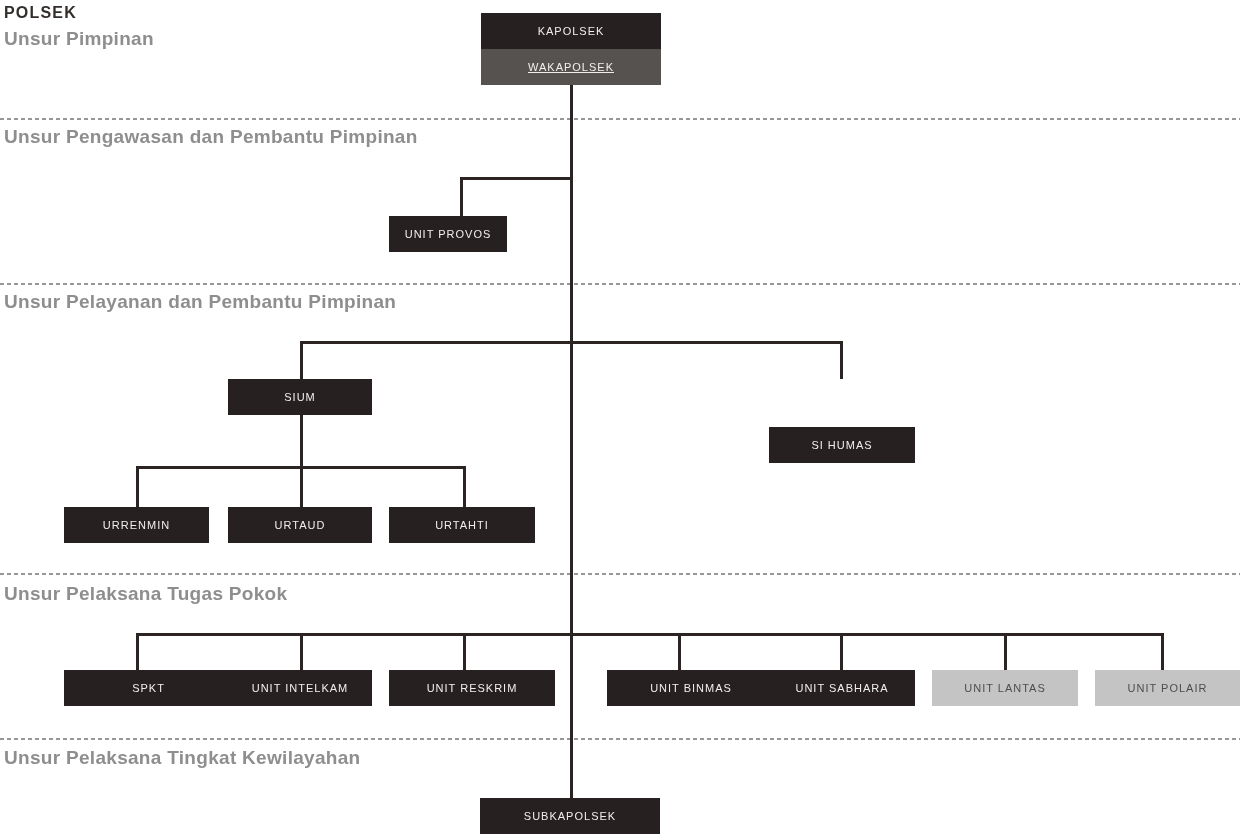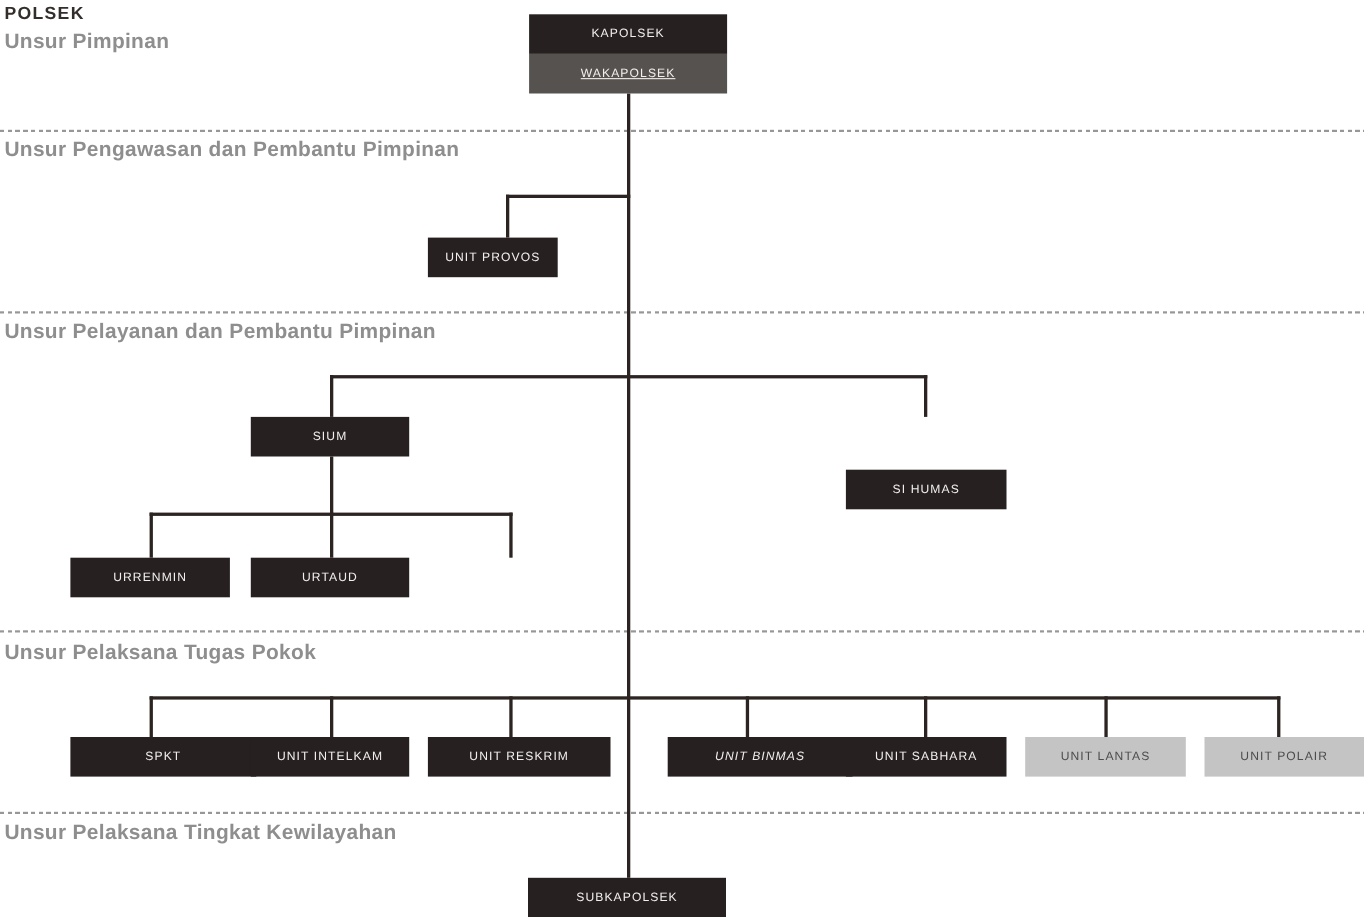--- a/index.html
+++ b/index.html
@@ -115,24 +115,25 @@
   <div class="node" style="left:481px;top:13px;width:180px;">KAPOLSEK</div>
   <div class="node gray" style="left:481px;top:49px;width:180px;text-decoration:underline;">WAKAPOLSEK</div>
 
   <div class="node" style="left:389px;top:216px;width:118px;">UNIT PROVOS</div>
 
   <div class="node" style="left:228px;top:379px;width:144px;">SIUM</div>
   <div class="node" style="left:769px;top:379px;width:146px;margin-top:48px;">SI HUMAS</div>
 
   <div class="node" style="left:64px;top:507px;width:145px;">URRENMIN</div>
   <div class="node" style="left:228px;top:507px;width:144px;">URTAUD</div>
+  <div class="node" style="left:389px;top:507px;width:146px;">URTAHTI</div>
 
   <div class="node" style="left:64px;top:670px;width:169px;">SPKT</div>
   <div class="node" style="left:228px;top:670px;width:144px;">UNIT INTELKAM</div>
   <div class="node" style="left:389px;top:670px;width:166px;">UNIT RESKRIM</div>
-  <div class="node" style="left:607px;top:670px;width:168px;font-style:italic;">UNIT BINMAS</div>
+  <div class="node" style="left:607px;top:670px;width:168px;">UNIT BINMAS</div>
   <div class="node" style="left:769px;top:670px;width:146px;">UNIT SABHARA</div>
   <div class="node light" style="left:932px;top:670px;width:146px;">UNIT LANTAS</div>
   <div class="node light" style="left:1095px;top:670px;width:145px;">UNIT POLAIR</div>
 
   <div class="node" style="left:480px;top:798px;width:180px;">SUBKAPOLSEK</div>
 
 </div>
 
 </body></html>

